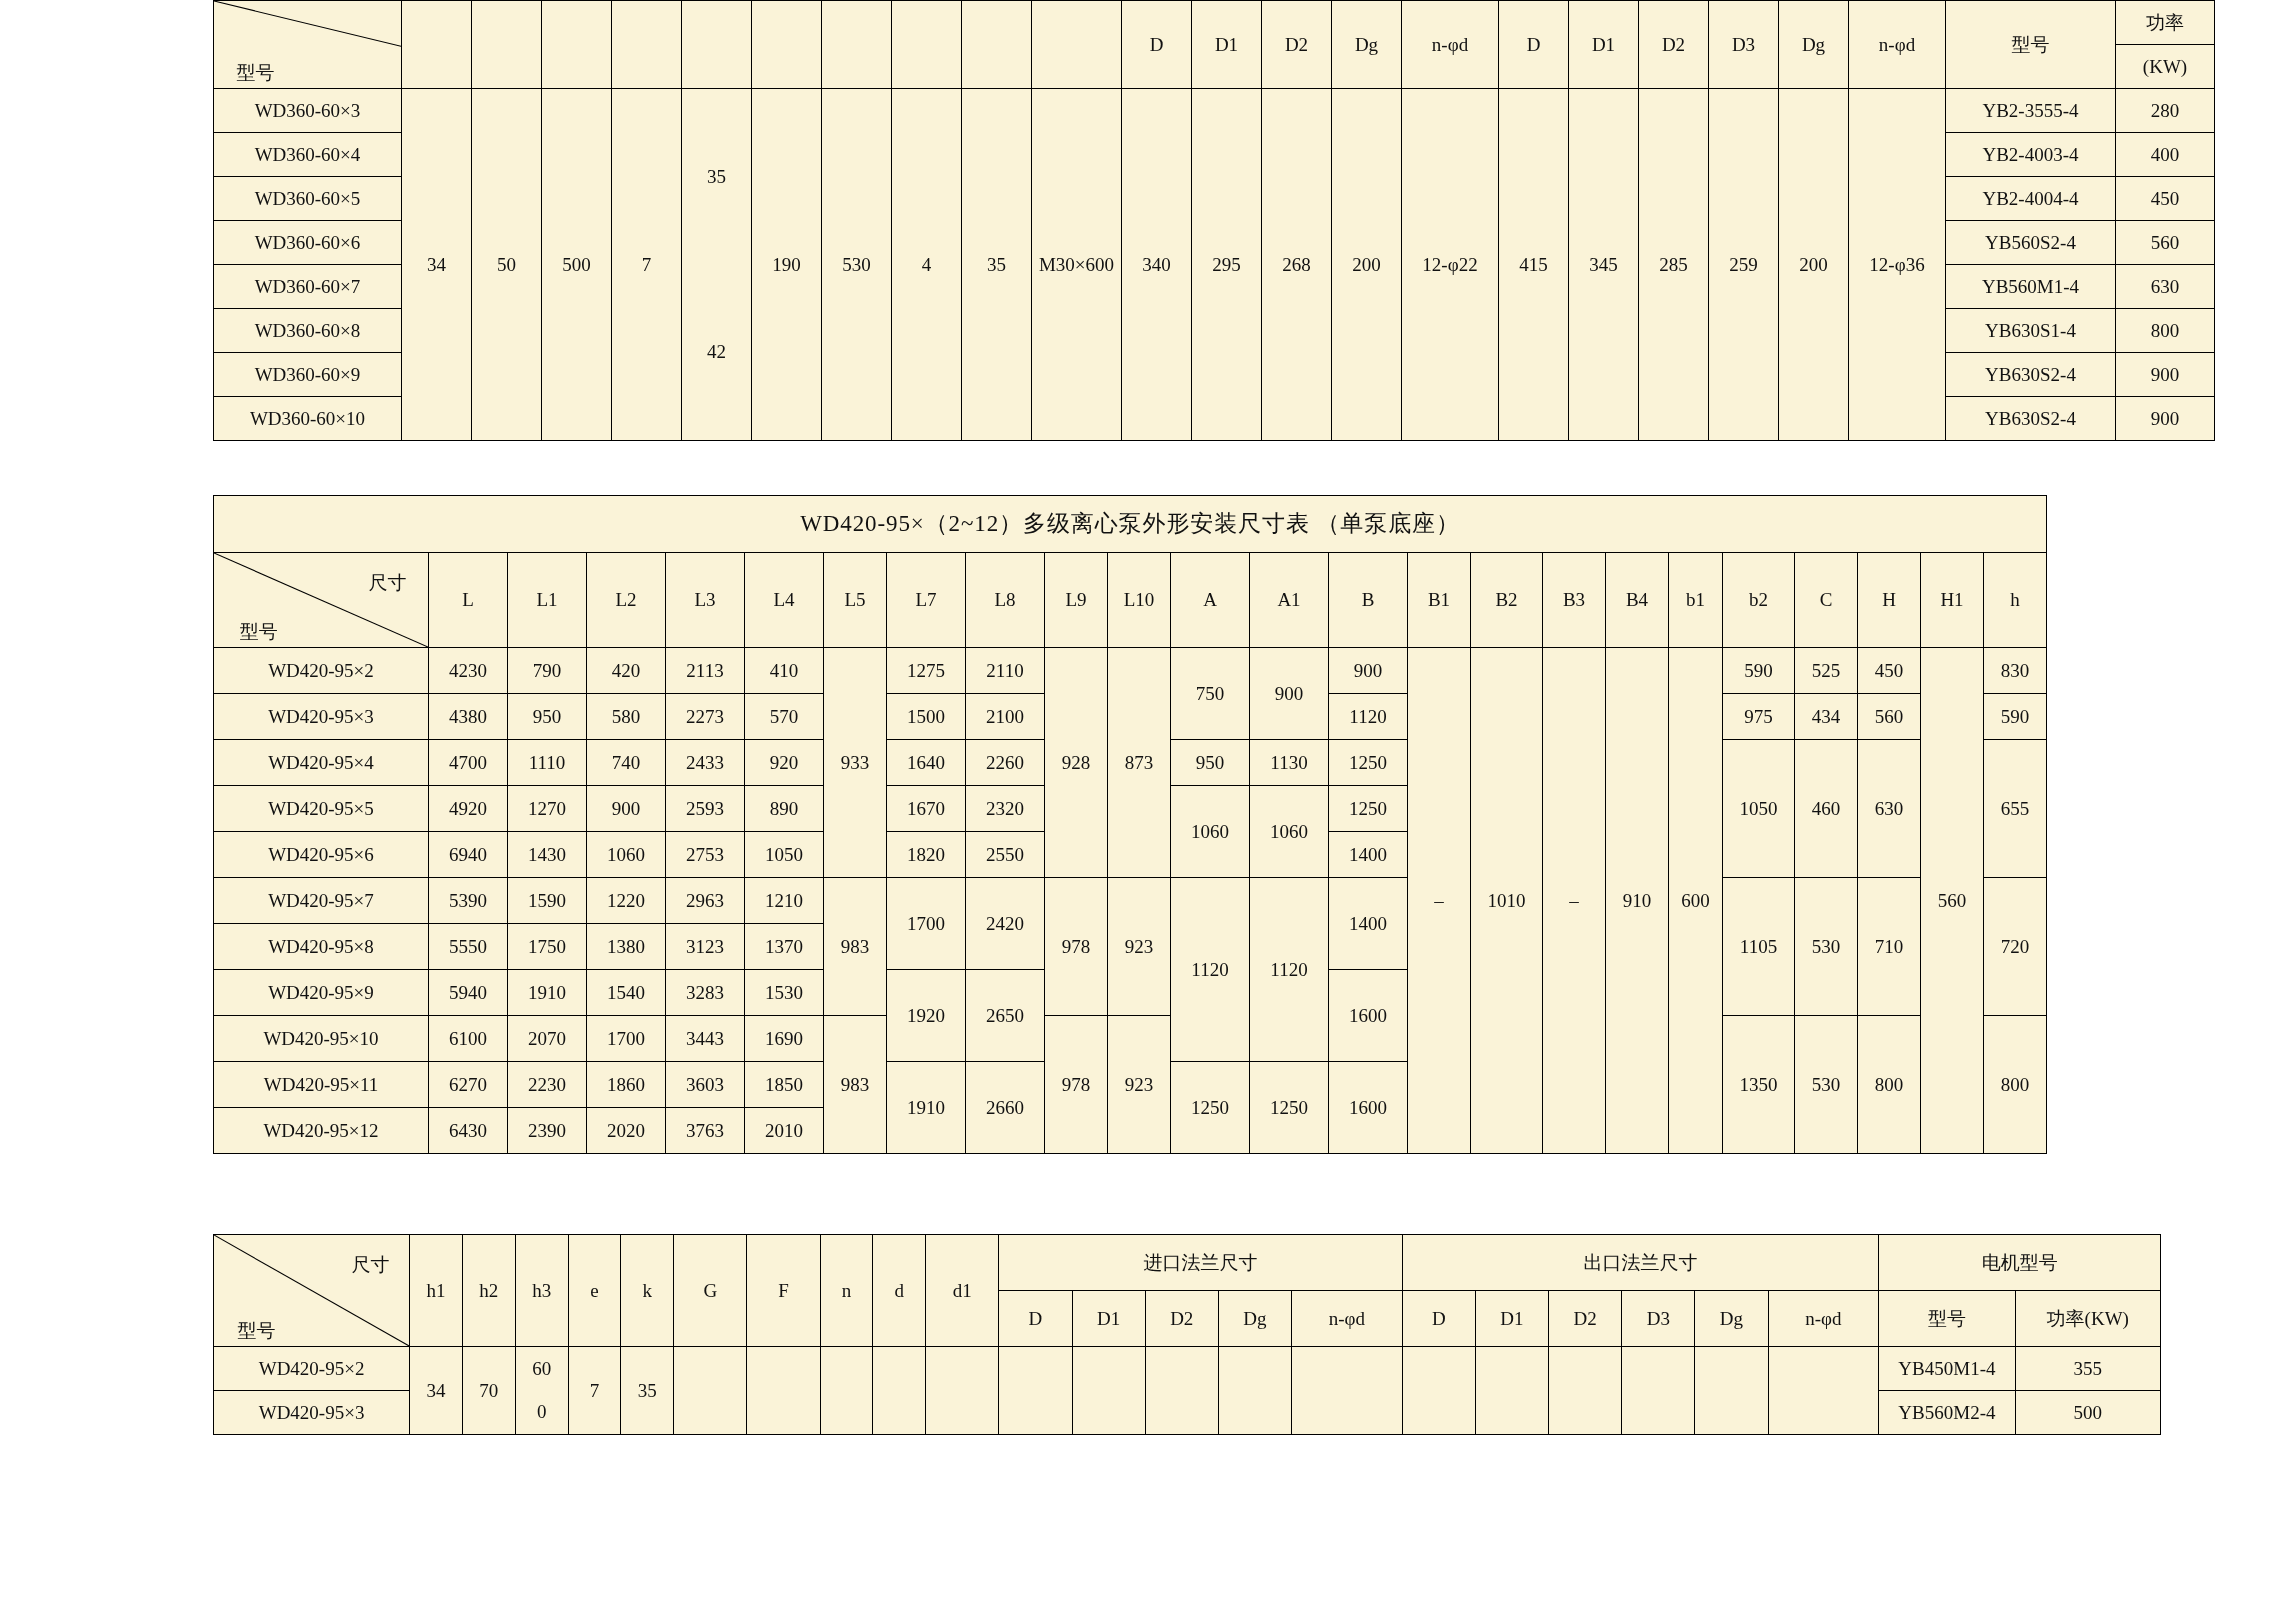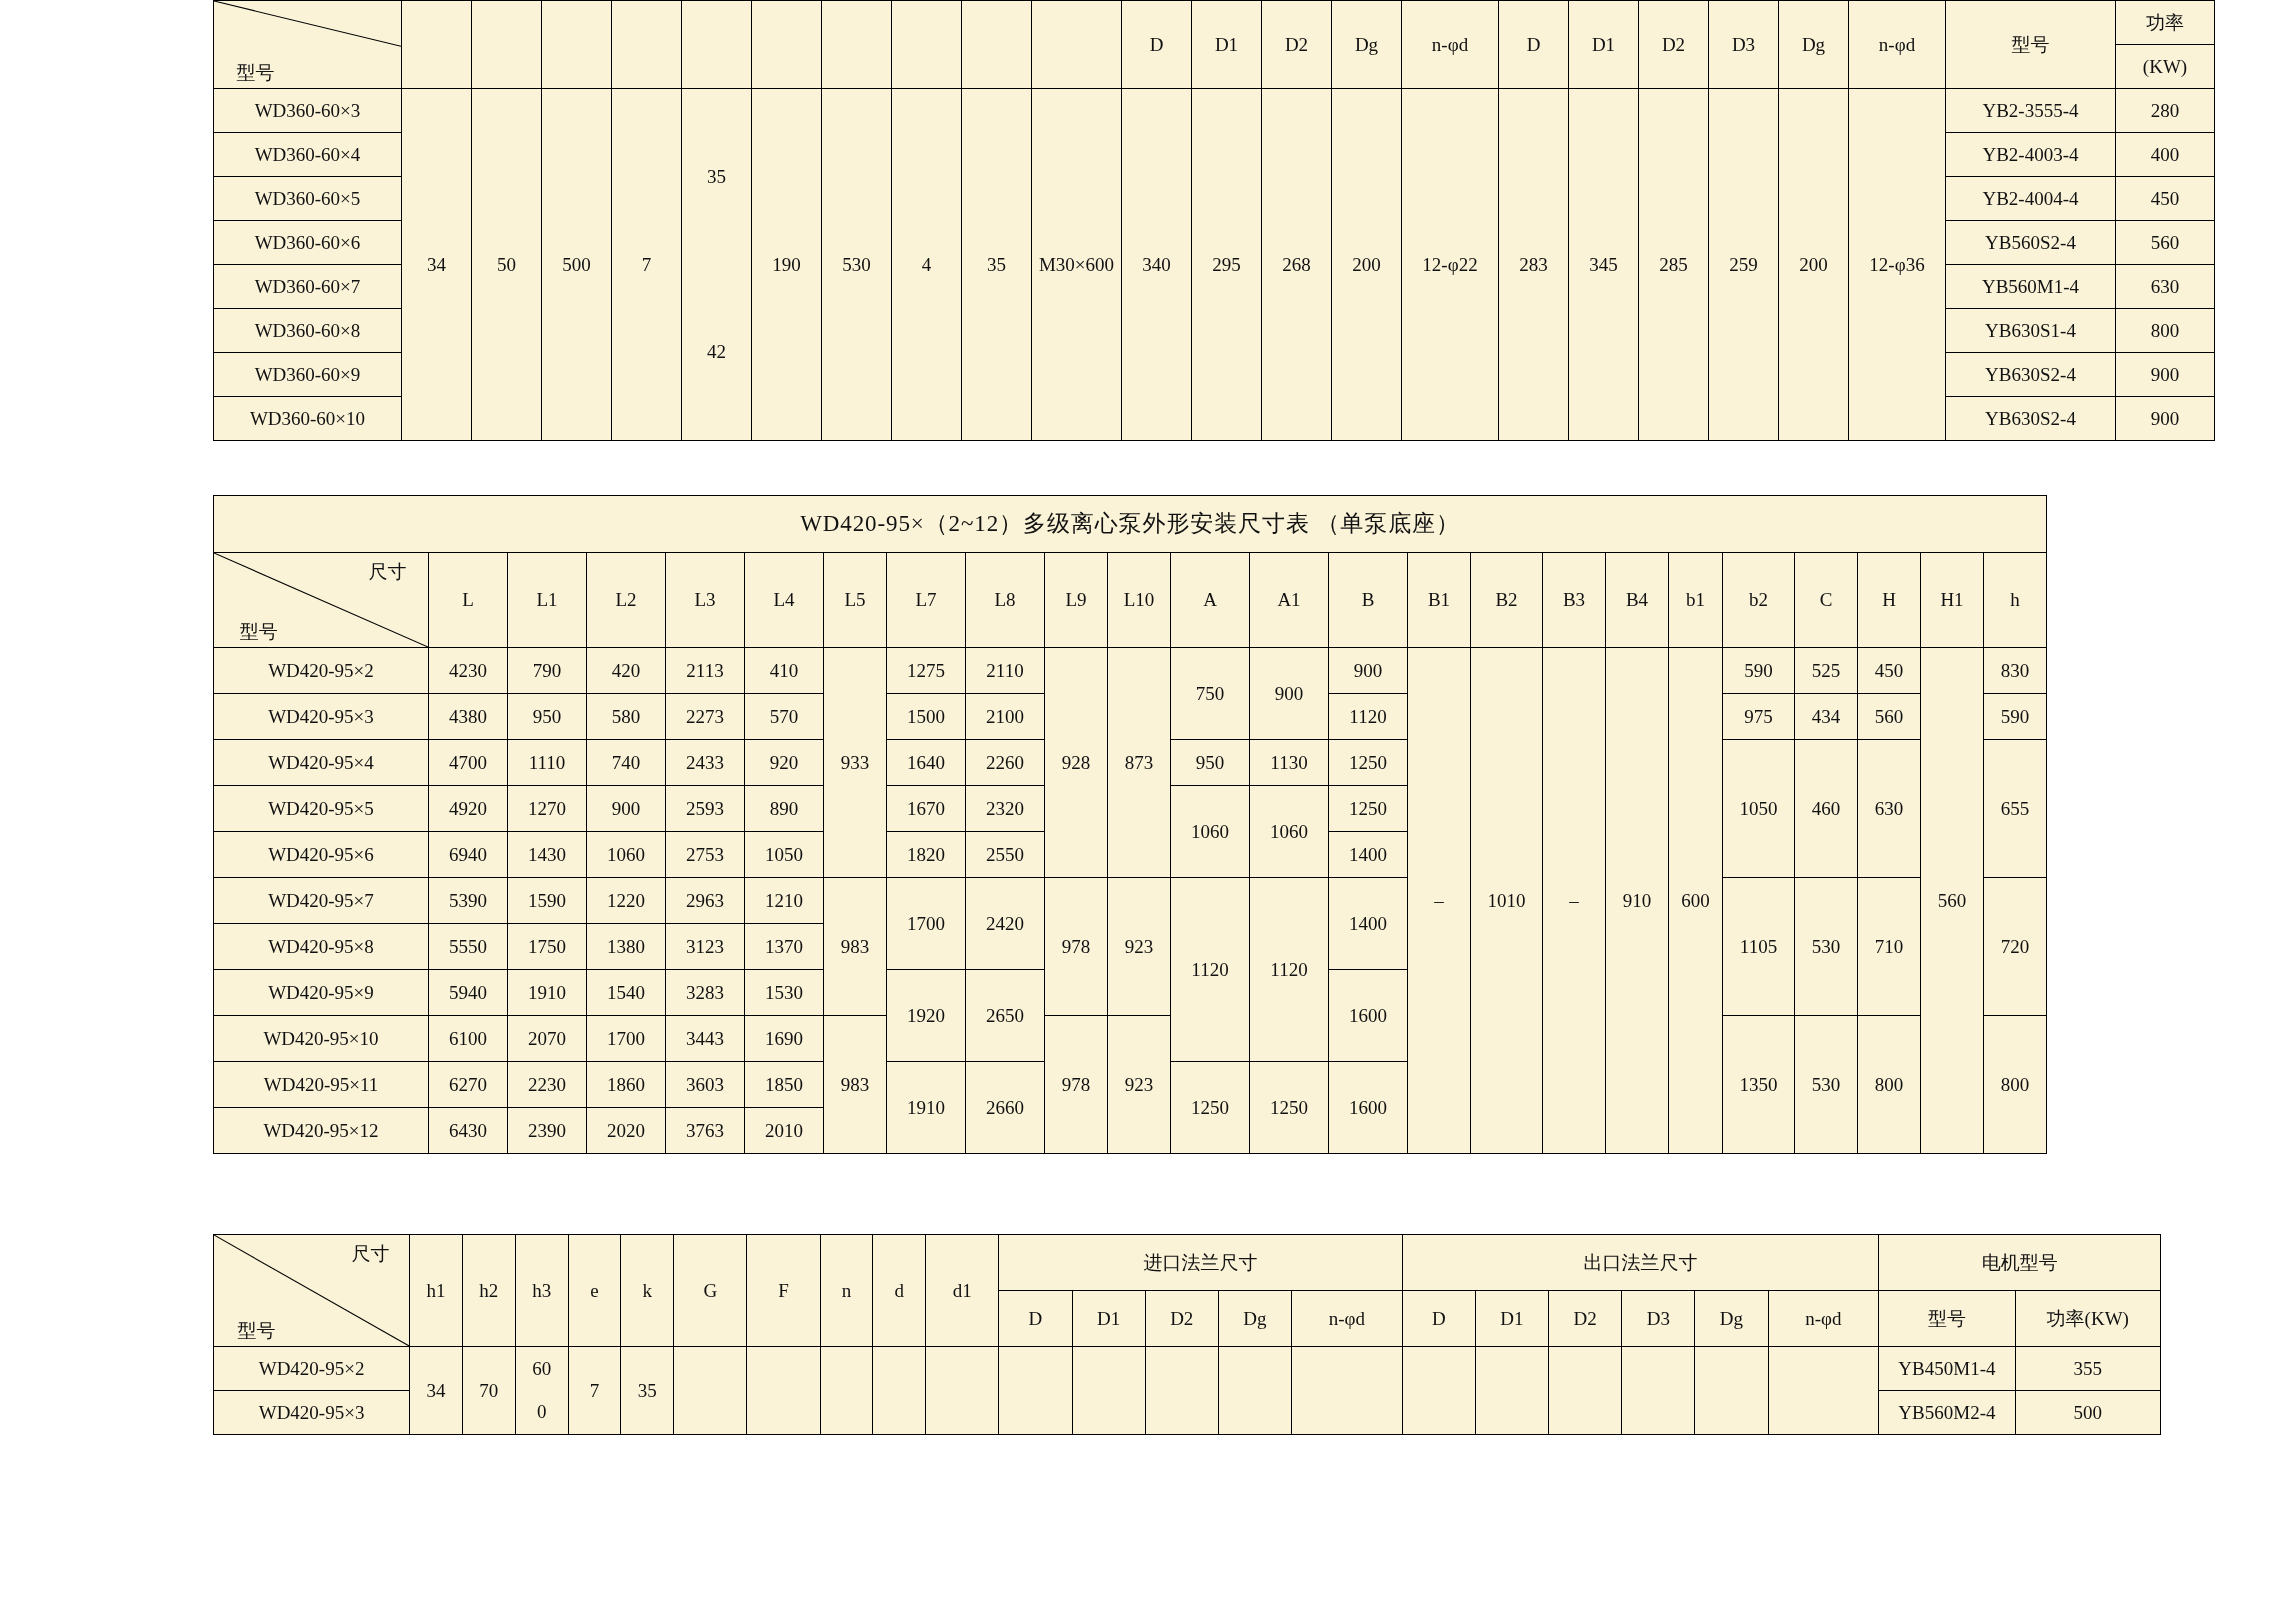--- a/index.html
+++ b/index.html
@@ -58,21 +58,21 @@
   }
   .diag-cell .lbl-br {
     position: absolute;
     left: 12%;
     bottom: 4.5px;
     font-size: 19px;
   }
   .diag-cell .lbl-tr {
     position: absolute;
     right: 10%;
-    top: 8px;
+    top: 19px;
     font-size: 19px;
   }
   
   #table2-wrap {
     position: absolute;
     left: 213px;
     top: 495px;
   }
   #table2 {
     width: 1600px;
@@ -177,21 +177,21 @@
           <td rowspan="8">190</td>
           <td rowspan="8">530</td>
           <td rowspan="8">4</td>
           <td rowspan="8">35</td>
           <td rowspan="8" class="twoline">M30×600</td>
           <td rowspan="8">340</td>
           <td rowspan="8">295</td>
           <td rowspan="8">268</td>
           <td rowspan="8">200</td>
           <td rowspan="8" class="twoline">12-φ22</td>
-          <td rowspan="8">283</td>
+          <td rowspan="8">415</td>
           <td rowspan="8">345</td>
           <td rowspan="8">285</td>
           <td rowspan="8">259</td>
           <td rowspan="8">200</td>
           <td rowspan="8" class="twoline">12-φ36</td>
           <td>YB2-3555-4</td>
           <td>280</td>
         </tr>
         <tr>
           <td>WD360-60×4</td>

